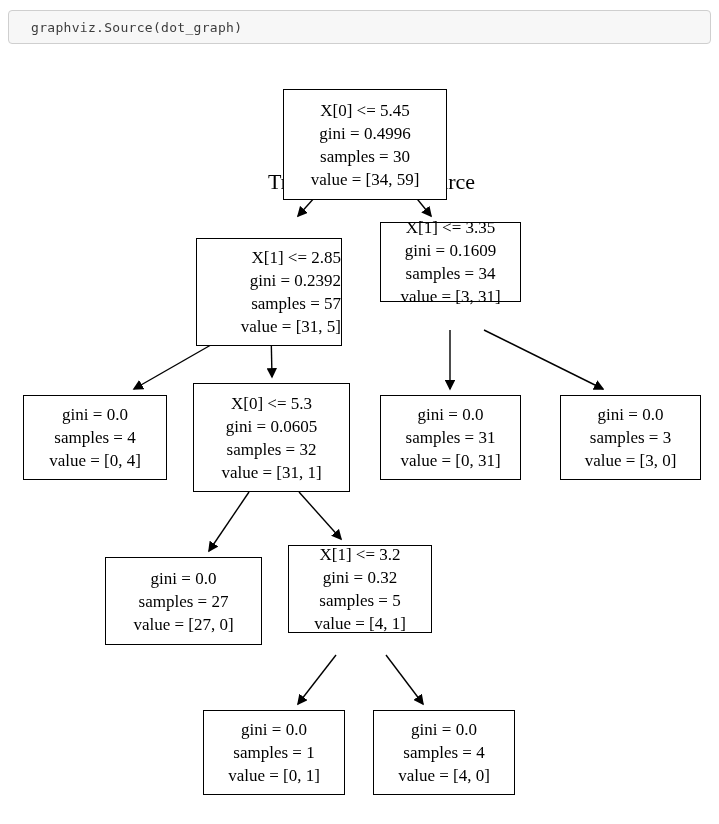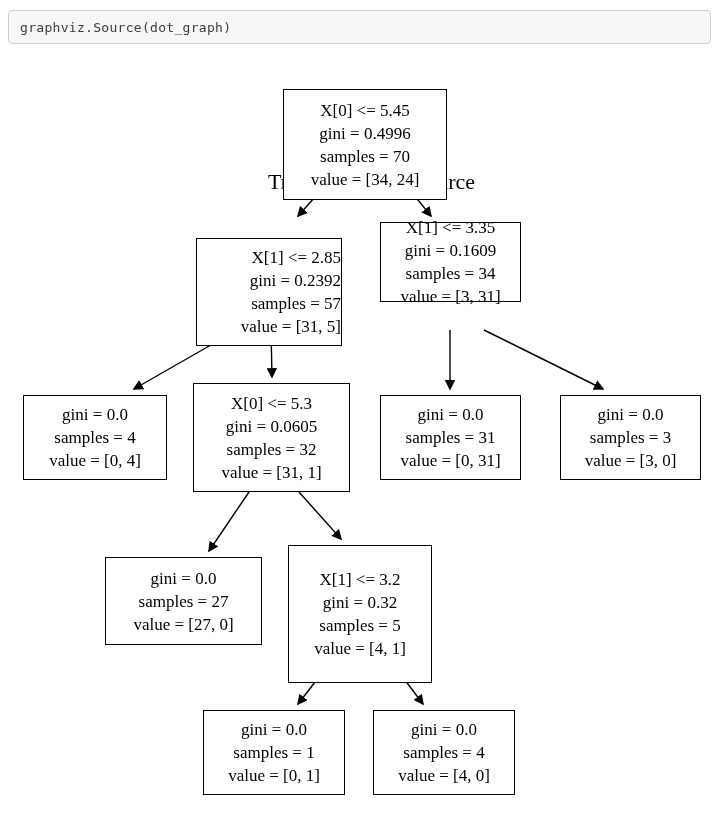--- a/index.html
+++ b/index.html
@@ -2,21 +2,21 @@
 <html><head>
 <meta charset="utf-8">
 <style>
   * { margin:0; padding:0; box-sizing:border-box; }
   html,body { width:719px; height:824px; background:#ffffff; }
   body { position:relative; font-family:"Liberation Serif", serif; color:#000; overflow:hidden; }
 
   .code-box {
     position:absolute; left:8px; top:10px; width:703px; height:34px;
     background:#f7f7f7; border:1px solid #cfcfcf; border-radius:4px;
-    display:flex; align-items:center; padding-left:11px;
+    display:flex; align-items:center; padding-left:22px;
   }
   .code-text {
     font-family:"DejaVu Sans Mono","Liberation Mono",monospace;
     font-size:13px; color:#3c3c3c; letter-spacing:0.3px;
   }
 
   .tree { position:absolute; left:0; top:0; width:719px; height:824px; }
 
   .edges { position:absolute; left:0; top:0; pointer-events:none; }
 
@@ -56,22 +56,22 @@
     <line x1="336" y1="655" x2="298" y2="704" stroke="#000" stroke-width="1.4" marker-end="url(#arrow)"></line>
     <line x1="386" y1="655" x2="423" y2="704" stroke="#000" stroke-width="1.4" marker-end="url(#arrow)"></line>
   </svg>
 
   <span class="edge-label" style="left:268px; top:172px;">True</span>
   <span class="edge-label" style="left:414px; top:172px;">Source</span>
 
   <div class="node" style="left:283px; top:57px; width:164px; height:111px;margin-top:32px;">
     <div>X[0] &lt;= 5.45</div>
     <div>gini = 0.4996</div>
-    <div>samples = 70</div>
-    <div>value = [34, 24]</div>
+    <div>samples = 30</div>
+    <div>value = [34, 59]</div>
   </div>
 
   <div class="node" style="left:196px; top:238px; width:146px; height:108px;align-items:flex-end;">
     <div>X[1] &lt;= 2.85</div>
     <div>gini = 0.2392</div>
     <div>samples = 57</div>
     <div>value = [31, 5]</div>
   </div>
 
   <div class="node" style="left:380px; top:222px; width:141px; height:80px;">
@@ -105,21 +105,21 @@
     <div>samples = 3</div>
     <div>value = [3, 0]</div>
   </div>
 
   <div class="node" style="left:105px; top:557px; width:157px; height:88px;">
     <div>gini = 0.0</div>
     <div>samples = 27</div>
     <div>value = [27, 0]</div>
   </div>
 
-  <div class="node" style="left:288px; top:545px; width:144px; height:138px;">
+  <div class="node" style="left:288px; top:545px; width:144px; height:88px;">
     <div>X[1] &lt;= 3.2</div>
     <div>gini = 0.32</div>
     <div>samples = 5</div>
     <div>value = [4, 1]</div>
   </div>
 
   <div class="node" style="left:203px; top:710px; width:142px; height:85px;">
     <div>gini = 0.0</div>
     <div>samples = 1</div>
     <div>value = [0, 1]</div>

